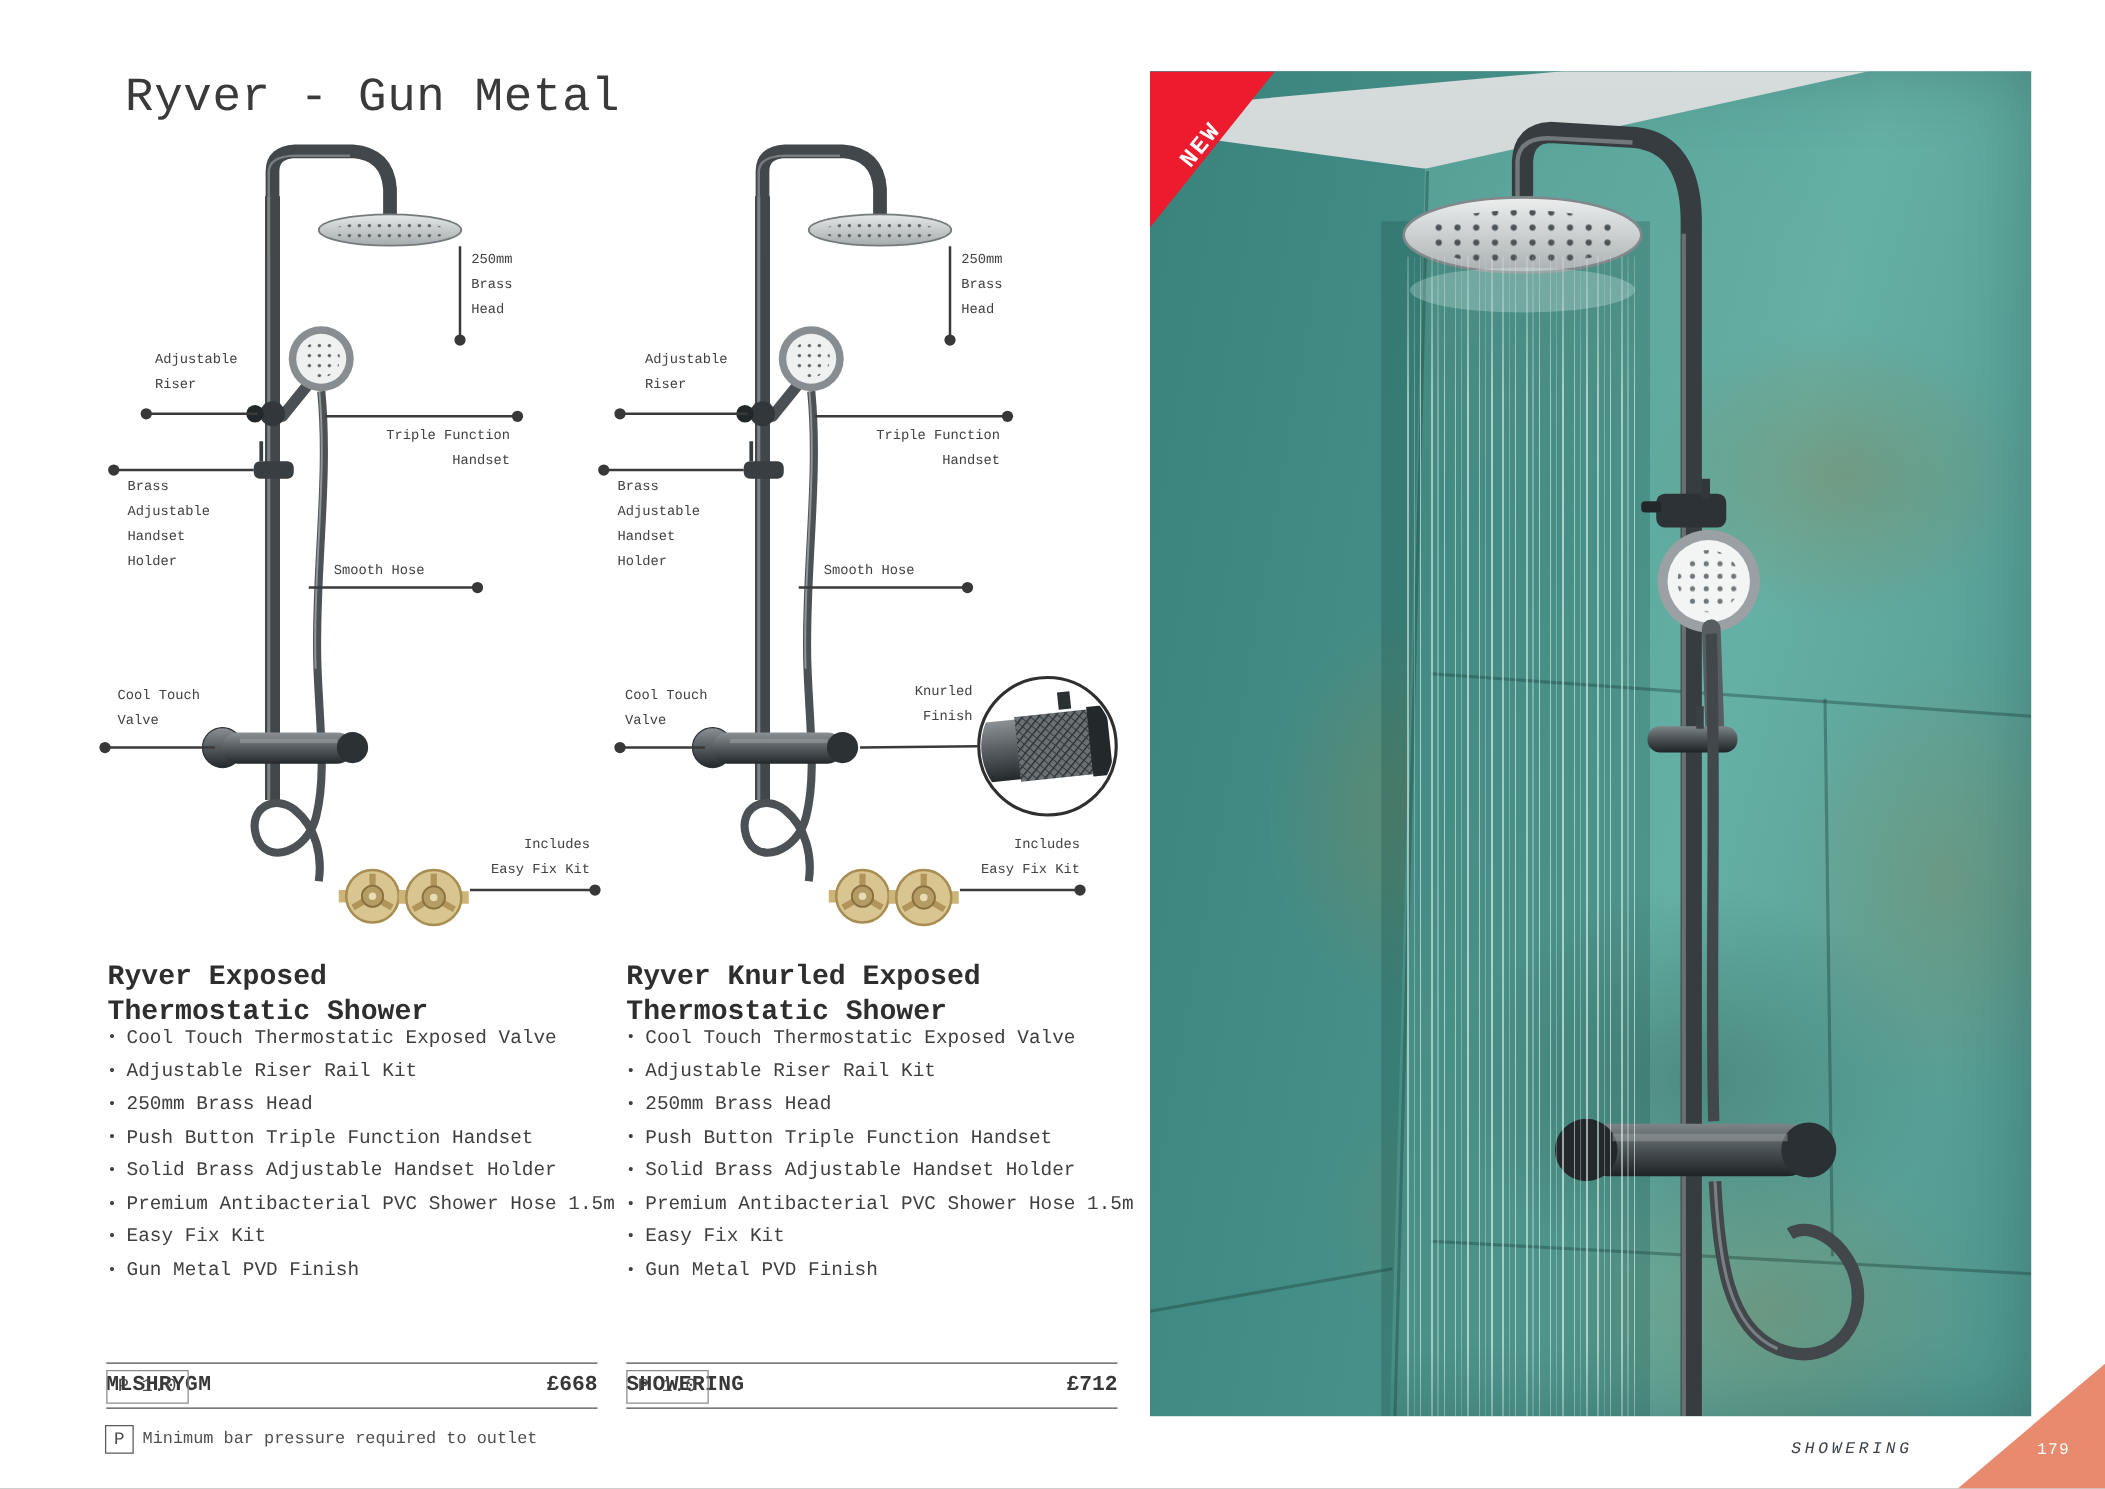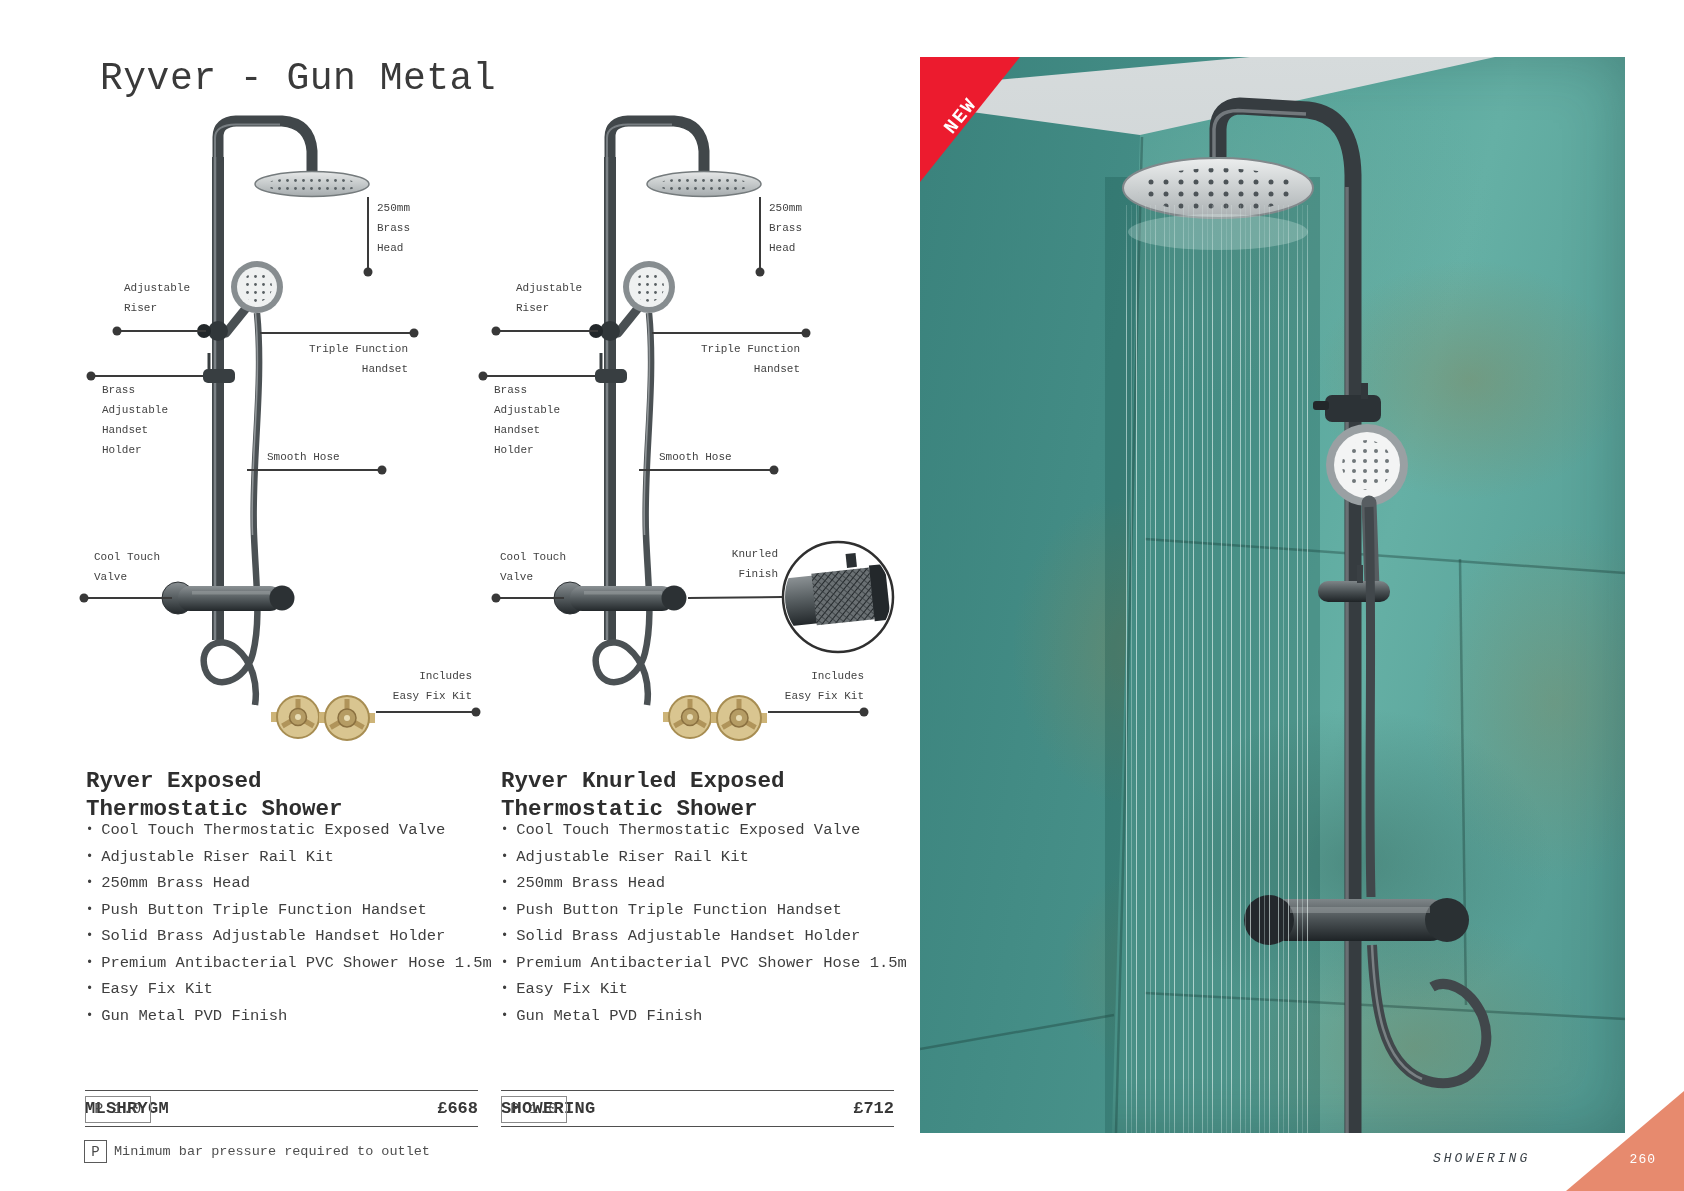--- a/index.html
+++ b/index.html
@@ -406,15 +406,15 @@
     <div id="new-ribbon" class="abs">
       <span>NEW</span>
     </div>
   </div>
 
   <div class="abs legend-box" style="left:84px;top:1140px">P</div>
   <div class="abs legend-text" style="left:114px;top:1144px">Minimum bar pressure required to outlet</div>
 
   <div id="corner-triangle" class="abs"></div>
   <div class="abs section-label" style="left:1433px;top:1151px">SHOWERING</div>
-  <div class="abs page-num" style="right:28px;bottom:24px">260</div>
+  <div class="abs page-num" style="right:28px;bottom:24px">179</div>
 
 </div>
 
 </body></html>

